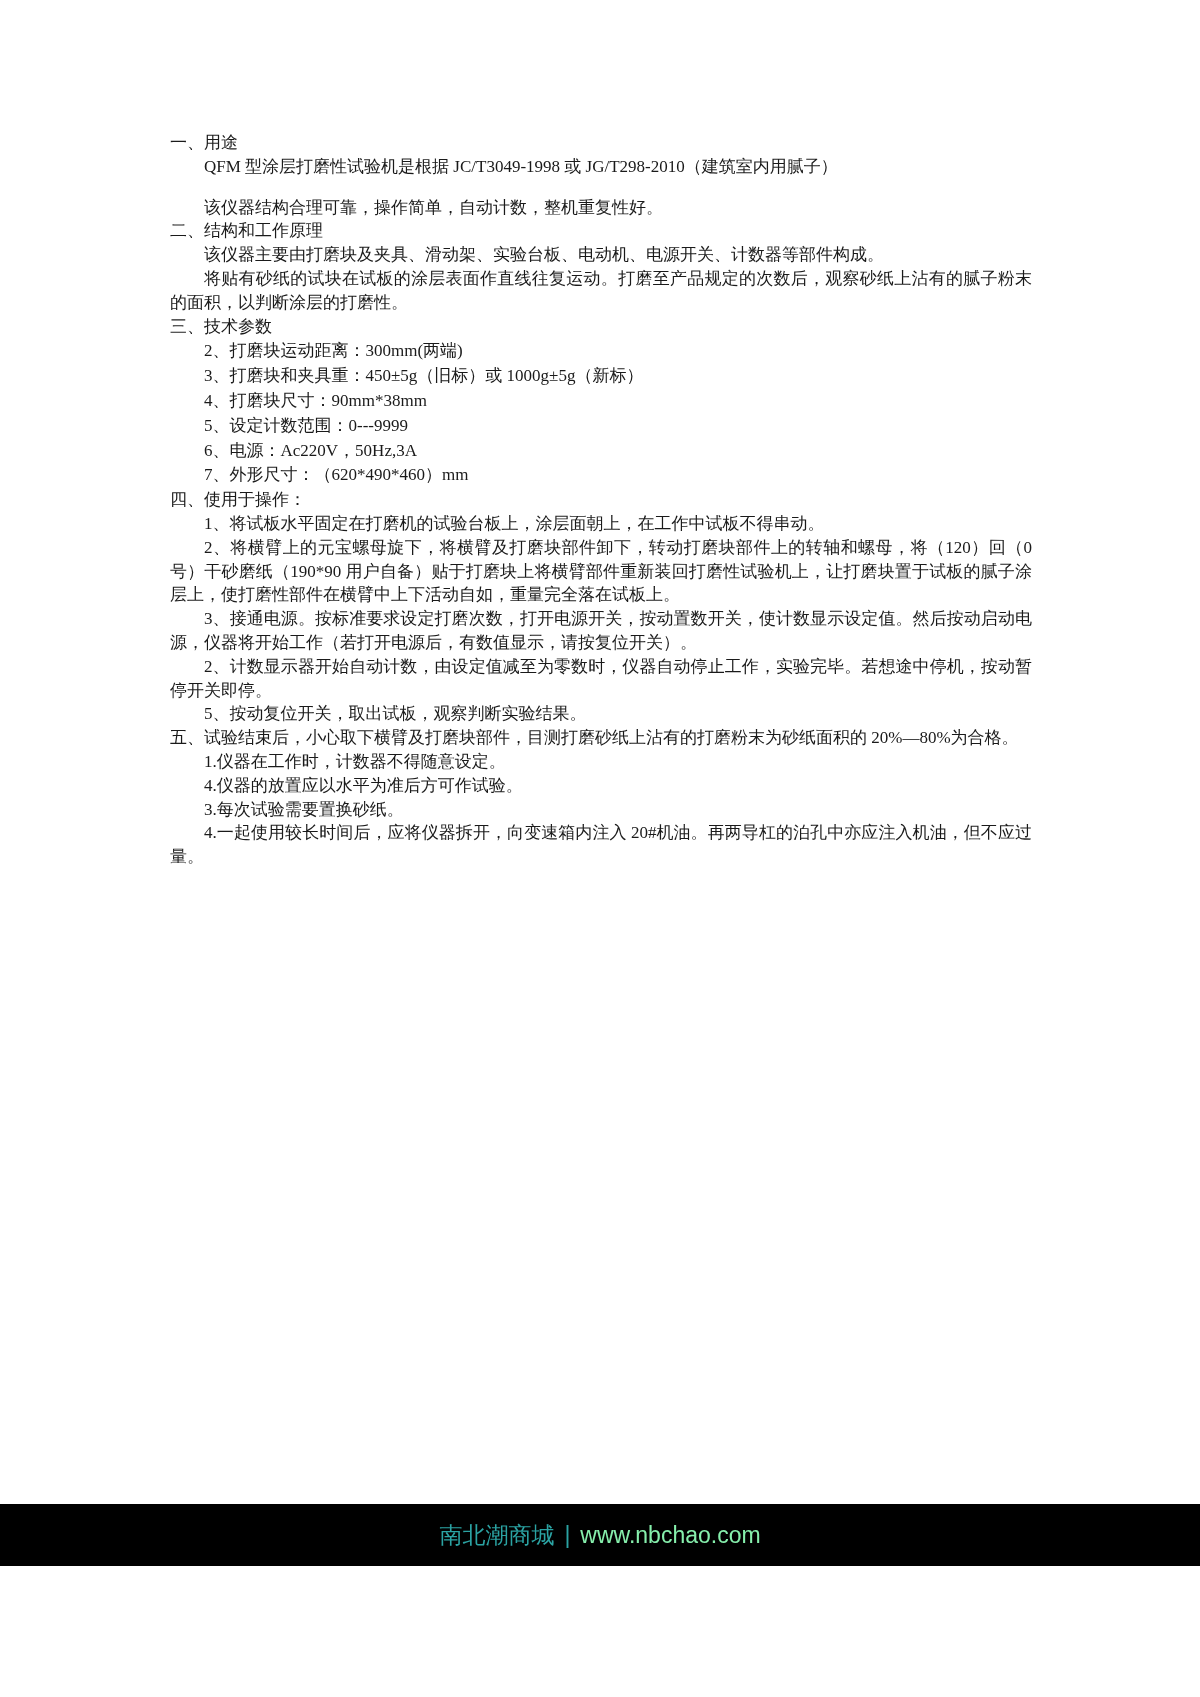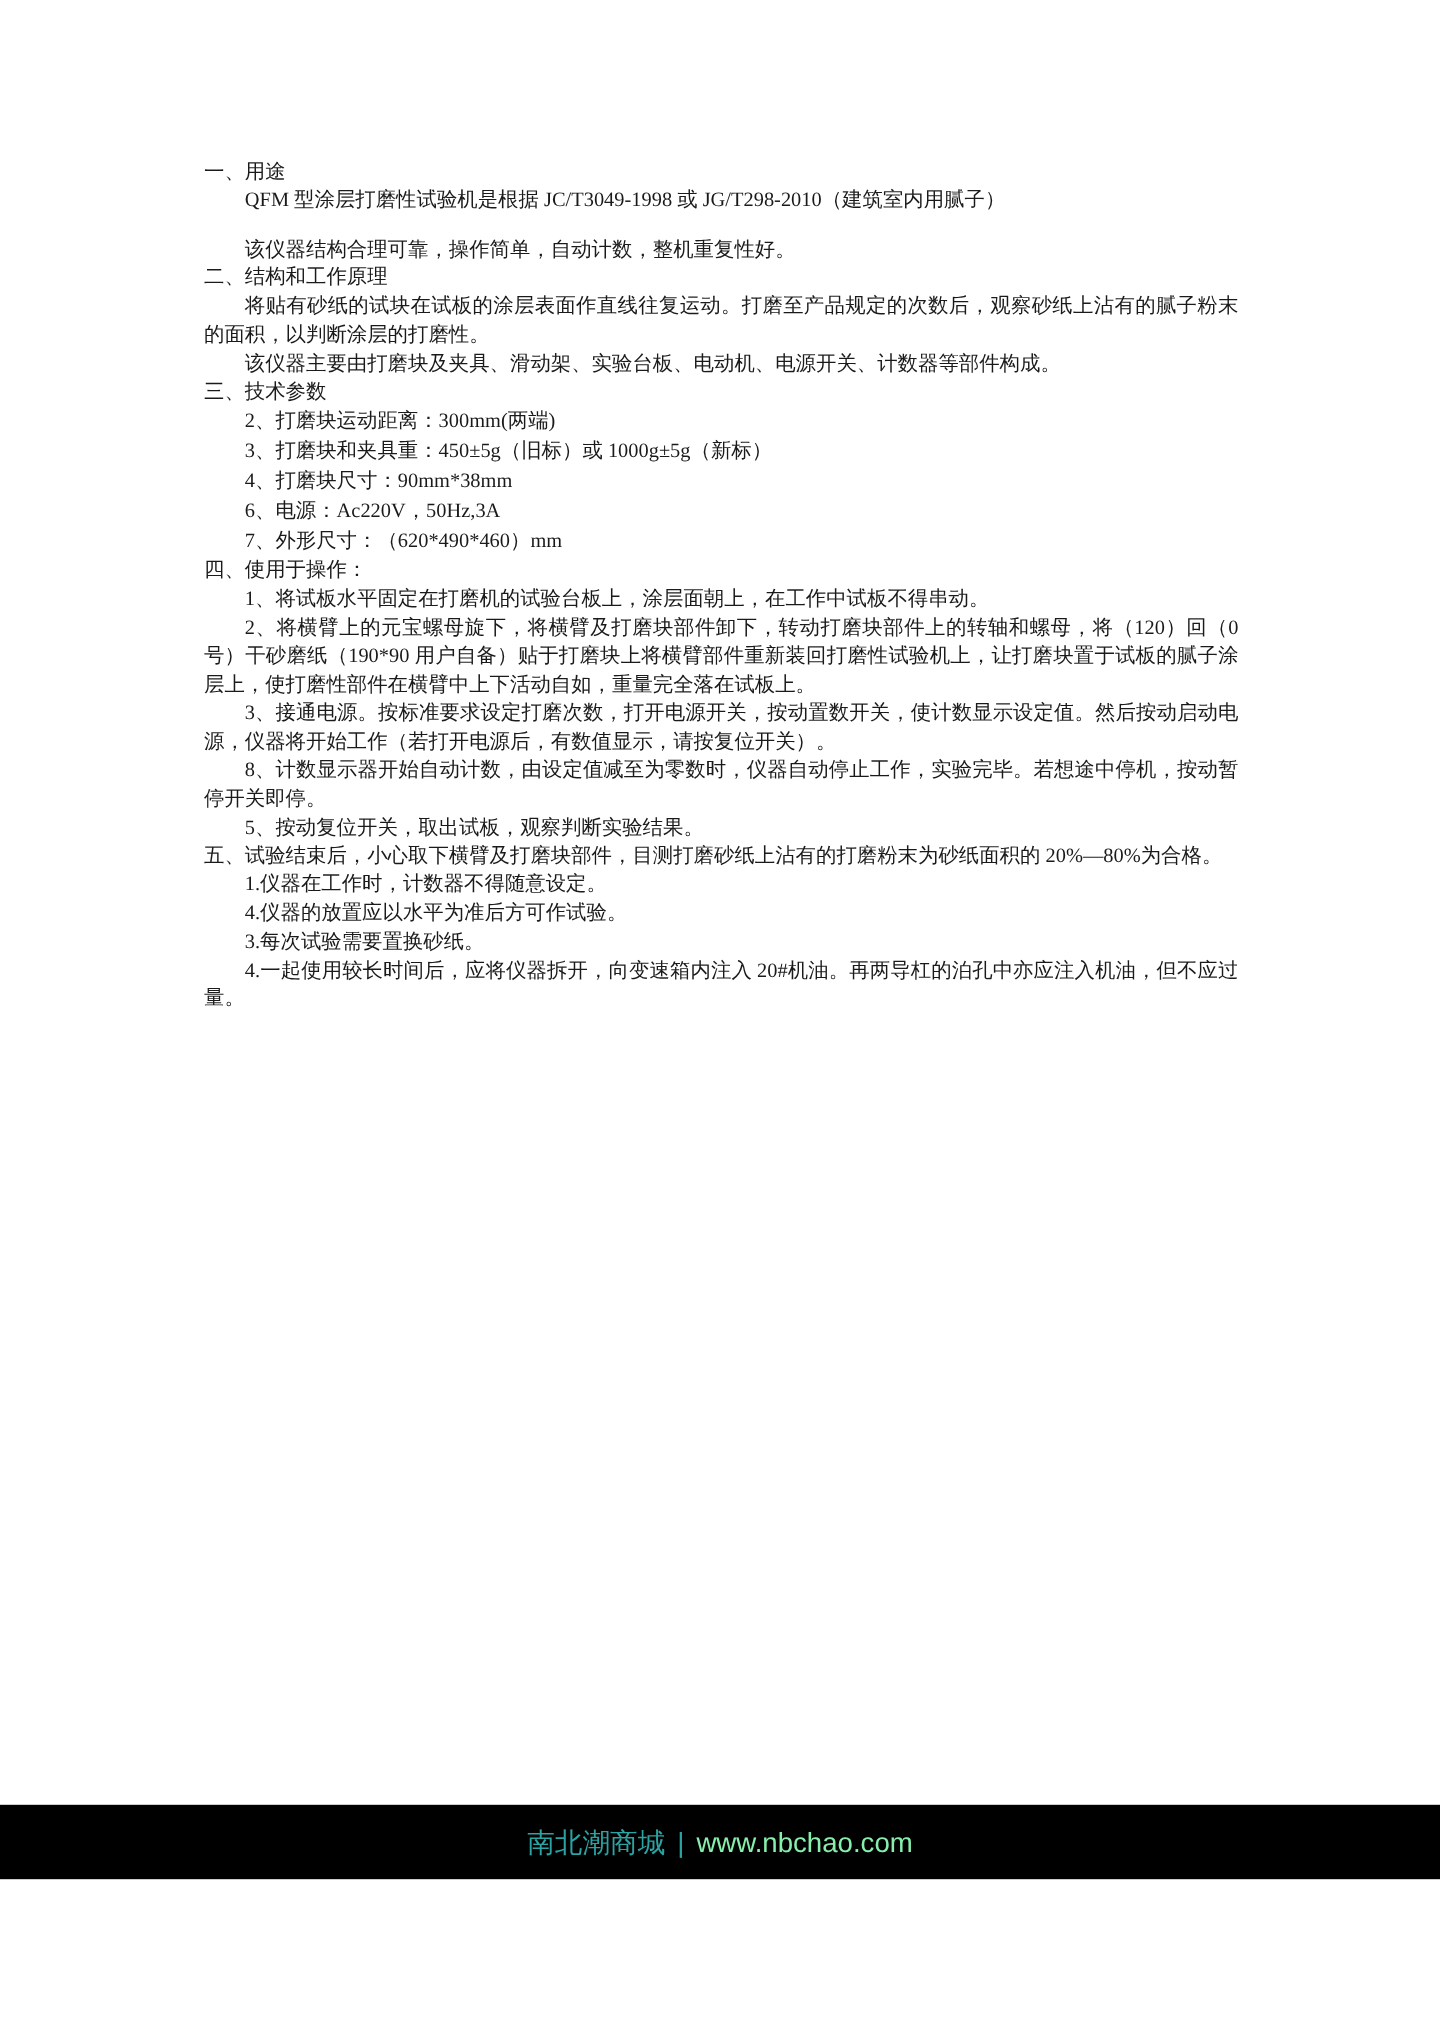--- a/index.html
+++ b/index.html
@@ -52,33 +52,34 @@
 </style>
 </head>
 <body>
 
 <div class="page">
   <div class="content" id="doc-body">
       <p class="blk h">一、用途</p>
       <p class="blk pqfm">QFM 型涂层打磨性试验机是根据 JC/T3049-1998 或 JG/T298-2010（建筑室内用腻子）</p>
       <p class="blk p">该仪器结构合理可靠，操作简单，自动计数，整机重复性好。</p>
       <p class="blk h">二、结构和工作原理</p>
+      <p class="blk p">该仪器主要由打磨块及夹具、滑动架、实验台板、电动机、电源开关、计数器等部件构成。</p>
       <p class="blk p">将贴有砂纸的试块在试板的涂层表面作直线往复运动。打磨至产品规定的次数后，观察砂纸上沾有的腻子粉末的面积，以判断涂层的打磨性。</p>
-      <p class="blk p">该仪器主要由打磨块及夹具、滑动架、实验台板、电动机、电源开关、计数器等部件构成。</p>
       <p class="blk h">三、技术参数</p>
       <p class="blk tech">2、打磨块运动距离：300mm(两端)</p>
       <p class="blk tech">3、打磨块和夹具重：450±5g（旧标）或 1000g±5g（新标）</p>
       <p class="blk tech">4、打磨块尺寸：90mm*38mm</p>
+      <p class="blk tech">5、设定计数范围：0---9999</p>
       <p class="blk tech">6、电源：Ac220V，50Hz,3A</p>
       <p class="blk tech">7、外形尺寸：（620*490*460）mm</p>
       <p class="blk h">四、使用于操作：</p>
       <p class="blk p">1、将试板水平固定在打磨机的试验台板上，涂层面朝上，在工作中试板不得串动。</p>
       <p class="blk p">2、将横臂上的元宝螺母旋下，将横臂及打磨块部件卸下，转动打磨块部件上的转轴和螺母，将（120）回（0 号）干砂磨纸（190*90 用户自备）贴于打磨块上将横臂部件重新装回打磨性试验机上，让打磨块置于试板的腻子涂层上，使打磨性部件在横臂中上下活动自如，重量完全落在试板上。</p>
       <p class="blk p">3、接通电源。按标准要求设定打磨次数，打开电源开关，按动置数开关，使计数显示设定值。然后按动启动电源，仪器将开始工作（若打开电源后，有数值显示，请按复位开关）。</p>
-      <p class="blk p">8、计数显示器开始自动计数，由设定值减至为零数时，仪器自动停止工作，实验完毕。若想途中停机，按动暂停开关即停。</p>
+      <p class="blk p">2、计数显示器开始自动计数，由设定值减至为零数时，仪器自动停止工作，实验完毕。若想途中停机，按动暂停开关即停。</p>
       <p class="blk p">5、按动复位开关，取出试板，观察判断实验结果。</p>
       <p class="blk p0">五、试验结束后，小心取下横臂及打磨块部件，目测打磨砂纸上沾有的打磨粉末为砂纸面积的 20%—80%为合格。</p>
       <p class="blk p">1.仪器在工作时，计数器不得随意设定。</p>
       <p class="blk p">4.仪器的放置应以水平为准后方可作试验。</p>
       <p class="blk p">3.每次试验需要置换砂纸。</p>
       <p class="blk p">4.一起使用较长时间后，应将仪器拆开，向变速箱内注入 20#机油。再两导杠的泊孔中亦应注入机油，但不应过量。</p>
     </div>
 
   <div class="footer">
     <span class="site">南北潮商城</span>

